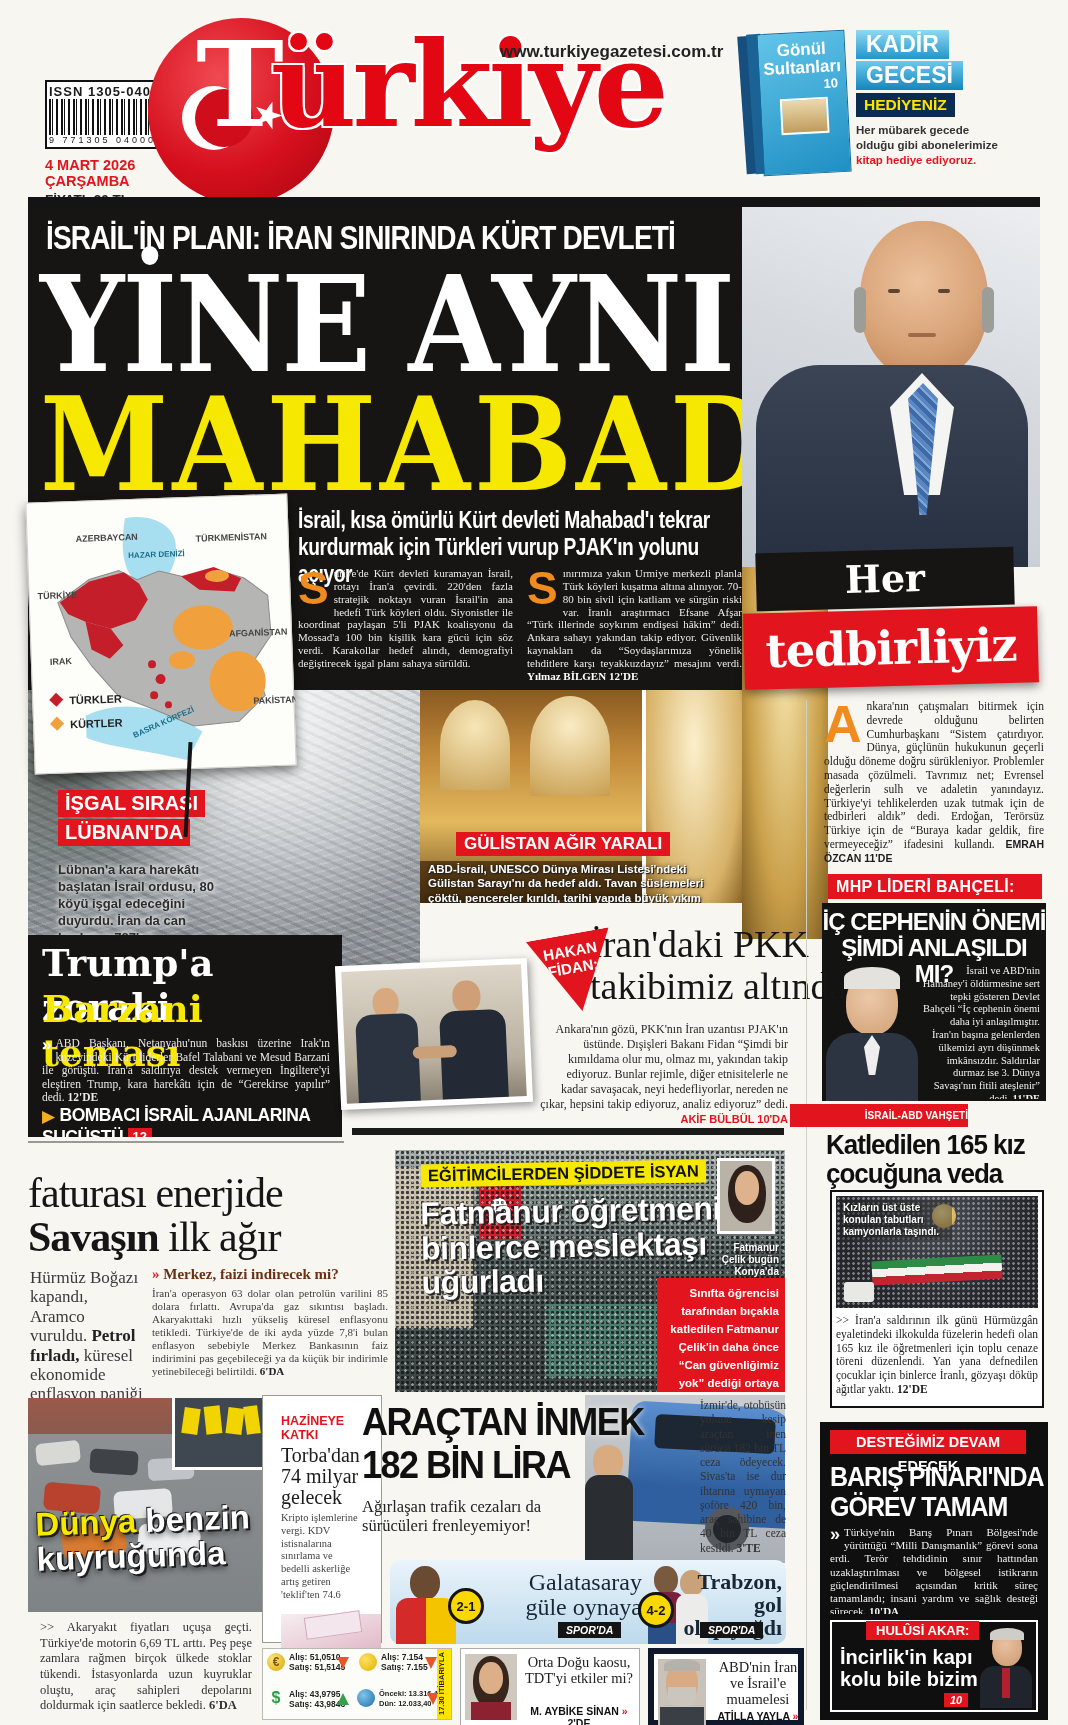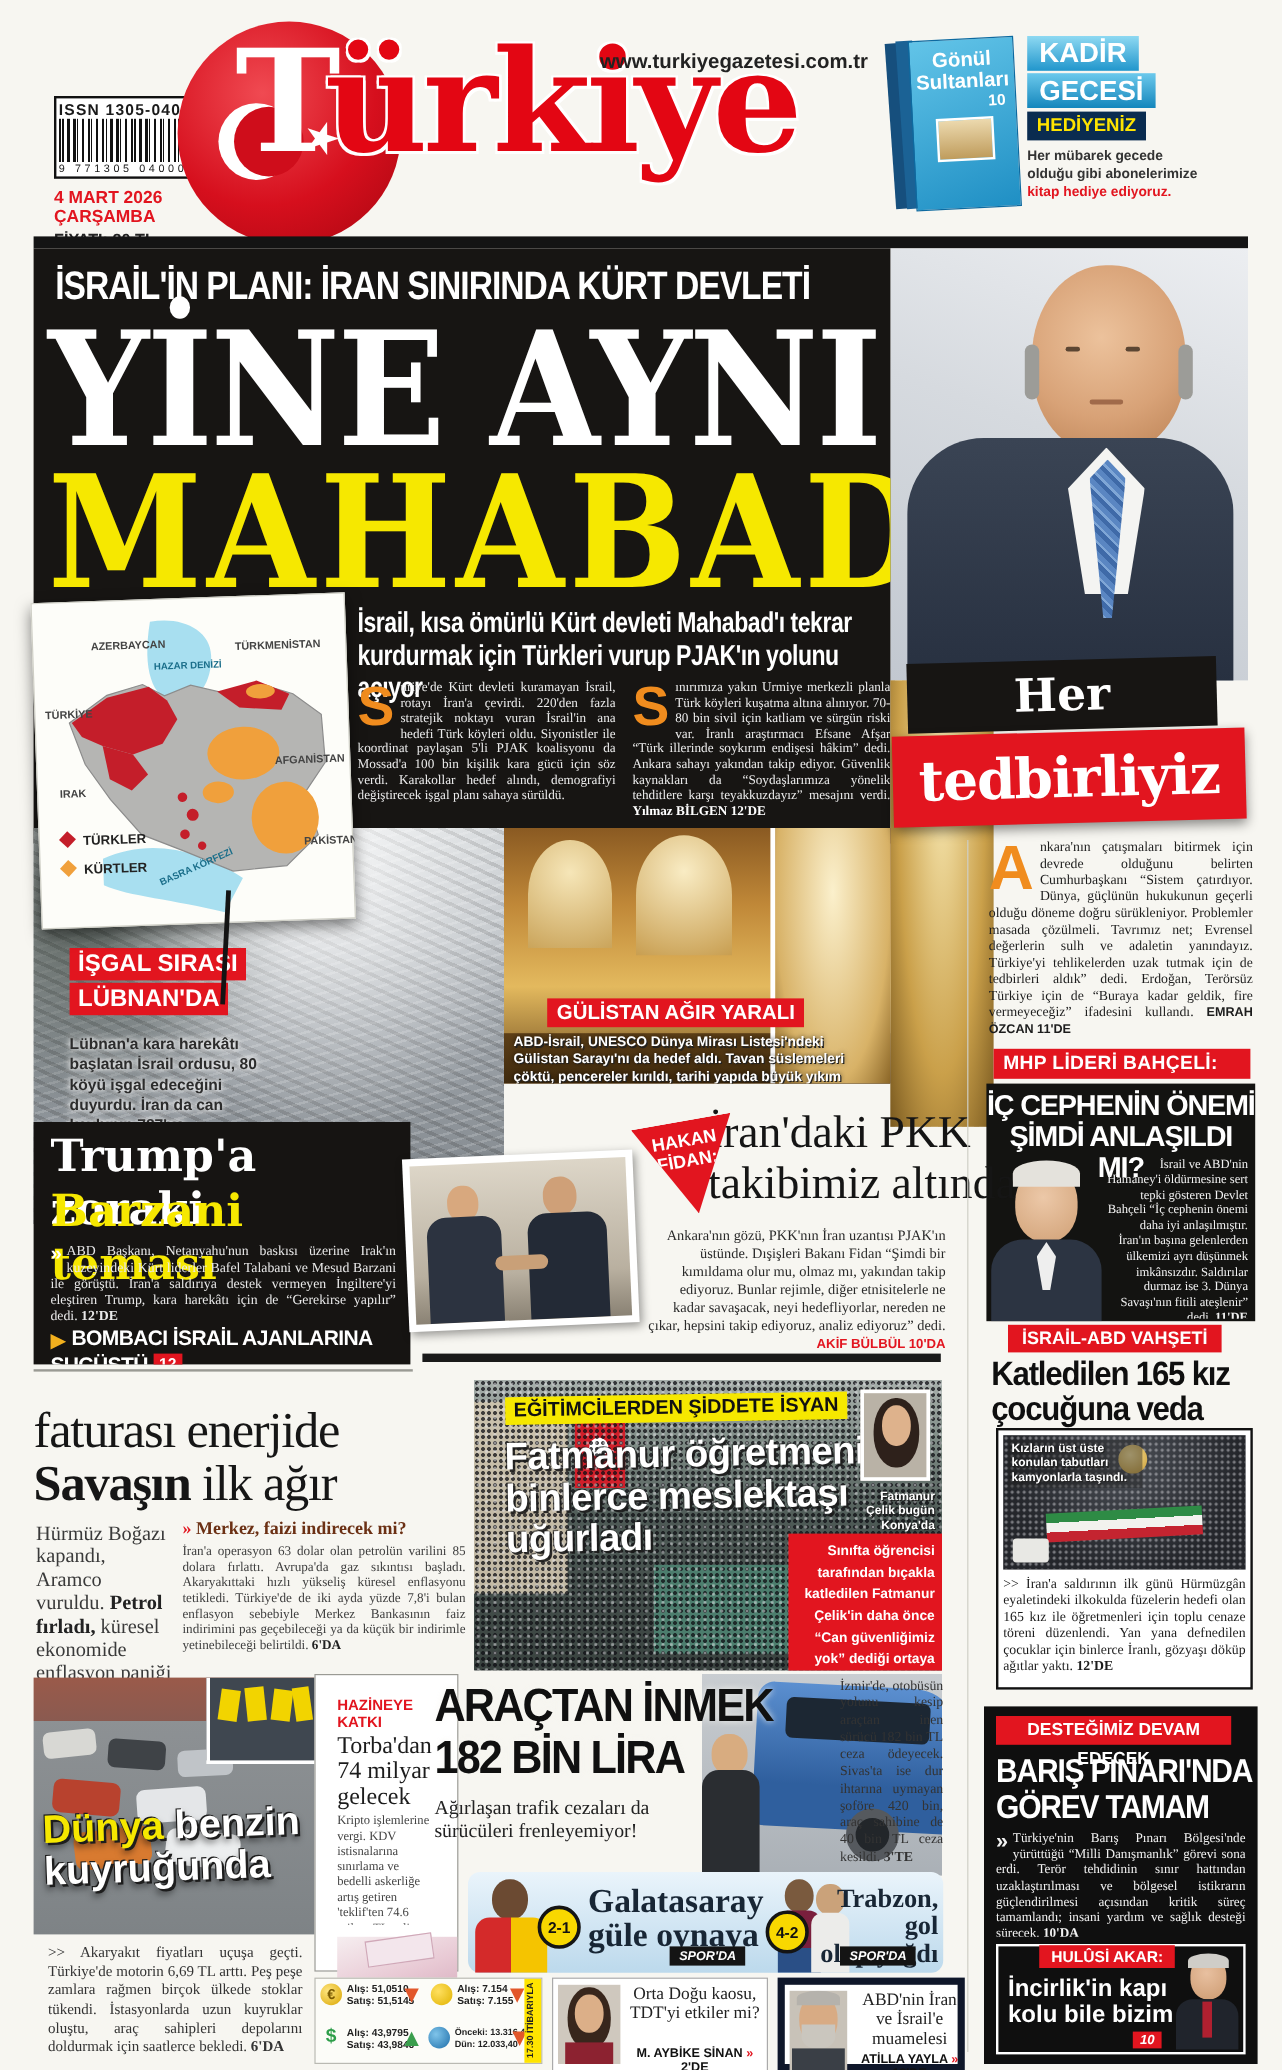--- a/index.html
+++ b/index.html
@@ -163,21 +163,21 @@
       <div style="position:absolute;left:20px;top:6px;width:52px;height:62px;border-radius:46%;background:radial-gradient(circle at 45% 40%,#ecc8a8,#d0a075)"></div>
       <div style="position:absolute;left:18px;top:0;width:56px;height:22px;border-radius:50% 50% 0 0;background:#e4e2dc"></div>
       <div style="position:absolute;left:0;top:66px;width:92px;height:68px;border-radius:26px 26px 0 0;background:#2c3442"></div>
       <div style="position:absolute;left:38px;top:68px;width:16px;height:40px;background:#eee;clip-path:polygon(50% 0,100% 30%,70% 100%,30% 100%,0 30%)"></div>
     </div>
     <div class="t sf ov" style="left:100px;top:62px;width:118px;height:134px;font-size:10.5px;line-height:1.22;color:#f2f2f2;text-align:right">
       <span>İsrail ve ABD'nin Hamaney'i öldürmesine sert tepki gösteren Devlet Bahçeli “İç cephenin önemi daha iyi anlaşılmıştır. İran'ın başına gelenlerden ülkemizi ayrı düşünmek imkânsızdır. Saldırılar durmaz ise 3. Dünya Savaşı'nın fitili ateşlenir” dedi. </span><span style="font-weight:bold">11'DE</span>
     </div>
   </div>
 
-  <div class="t bannr" style="left:840px;top:1104px;width:178px;height:23px;font-size:15px;line-height:23px;text-align:center;z-index:3">İSRAİL-ABD VAHŞETİ</div>
+  <div class="t bannr" style="left:790px;top:1104px;width:178px;height:23px;font-size:10px;line-height:23px;text-align:right;z-index:3">İSRAİL-ABD VAHŞETİ</div>
   <div class="t cx" style="left:826px;top:1130px;width:230px;font:900 26px/1.04 'Liberation Sans';color:#0f0f0f;letter-spacing:-1px;transform:scaleY(1.08)">
     <div>Katledilen 165 kız</div>
     <div>çocuğuna veda</div>
   </div>
   <div class="t" style="left:830px;top:1190px;width:214px;height:218px;border:2px solid #111;background:#fff;padding:4px">
     <div class="ov" style="position:relative;width:202px;height:112px;background:radial-gradient(circle at 50% 18%,#4a4e55,#24262b 70%)">
       <div style="position:absolute;inset:0;background-image:radial-gradient(circle,rgba(210,210,215,.5) 0 1px,transparent 1.6px);background-size:5px 5px"></div>
       <div style="position:absolute;left:96px;top:8px;width:24px;height:24px;border-radius:50%;background:radial-gradient(circle at 40% 35%,#ffe9a0,#c79a33)"></div>
       <div style="position:absolute;left:36px;top:62px;width:130px;height:24px;transform:rotate(-3deg);background:linear-gradient(180deg,#2e8b45 0 33%,#f2f2ee 33% 66%,#c42430 66%)"></div>
       <div style="position:absolute;left:8px;top:86px;width:30px;height:20px;background:#e8e8e4;border-radius:3px"></div>
@@ -341,21 +341,21 @@
   <div class="t sf just ov" style="left:700px;top:1398px;width:86px;height:180px;font-size:11.5px;line-height:1.24;color:#333">
     <span>İzmir'de, otobüsün yolunu kesip araçtan inen sürücü 182 bin TL ceza ödeyecek. Sivas'ta ise dur ihtarına uymayan şoföre 420 bin, araç sahibine de 40 bin TL ceza kesildi. </span><span class="pg">3'TE</span>
   </div>
 
   <div class="t" style="left:390px;top:1560px;width:396px;height:84px;border-radius:10px;background:linear-gradient(180deg,#eaf4fb,#bcd9ec)">
     <div class="t ov" style="left:4px;bottom:0;width:64px;height:80px">
       <div style="position:absolute;left:16px;top:2px;width:30px;height:34px;border-radius:48%;background:#6b4a32"></div>
       <div style="position:absolute;left:2px;top:34px;width:60px;height:46px;border-radius:12px 12px 0 0;background:linear-gradient(90deg,#d42a2a 0 50%,#f5c400 50%)"></div>
     </div>
     <div class="t" style="left:58px;top:28px;width:36px;height:36px;border-radius:50%;background:#f8d800;border:3px solid #141414;text-align:center;font:900 13px/32px 'Liberation Sans';color:#111">2-1</div>
-    <div class="t sf" style="left:100px;top:10px;width:152px;text-align:left;font-size:28px;line-height:1.05;font-weight:bold;color:#182635">
+    <div class="t sf" style="left:100px;top:10px;width:152px;text-align:right;font-size:24px;line-height:1.05;font-weight:normal;color:#182635">
       <div>Galatasaray</div>
       <div>güle oynaya</div>
     </div>
     <div class="t" style="left:168px;top:62px;background:#141414;color:#fff;font:900 italic 10.5px 'Liberation Sans';padding:2px 8px">SPOR'DA</div>
     <div class="t ov" style="left:258px;bottom:0;width:60px;height:80px">
       <div style="position:absolute;left:6px;top:2px;width:24px;height:28px;border-radius:48%;background:#7a5a3e"></div>
       <div style="position:absolute;left:0;top:28px;width:36px;height:52px;border-radius:10px 10px 0 0;background:linear-gradient(180deg,#7a1f3d 0 60%,#2a4f86 60%)"></div>
       <div style="position:absolute;left:32px;top:6px;width:24px;height:26px;border-radius:48%;background:#caa27a"></div>
       <div style="position:absolute;left:28px;top:30px;width:32px;height:50px;border-radius:10px 10px 0 0;background:#ececea"></div>
     </div>

